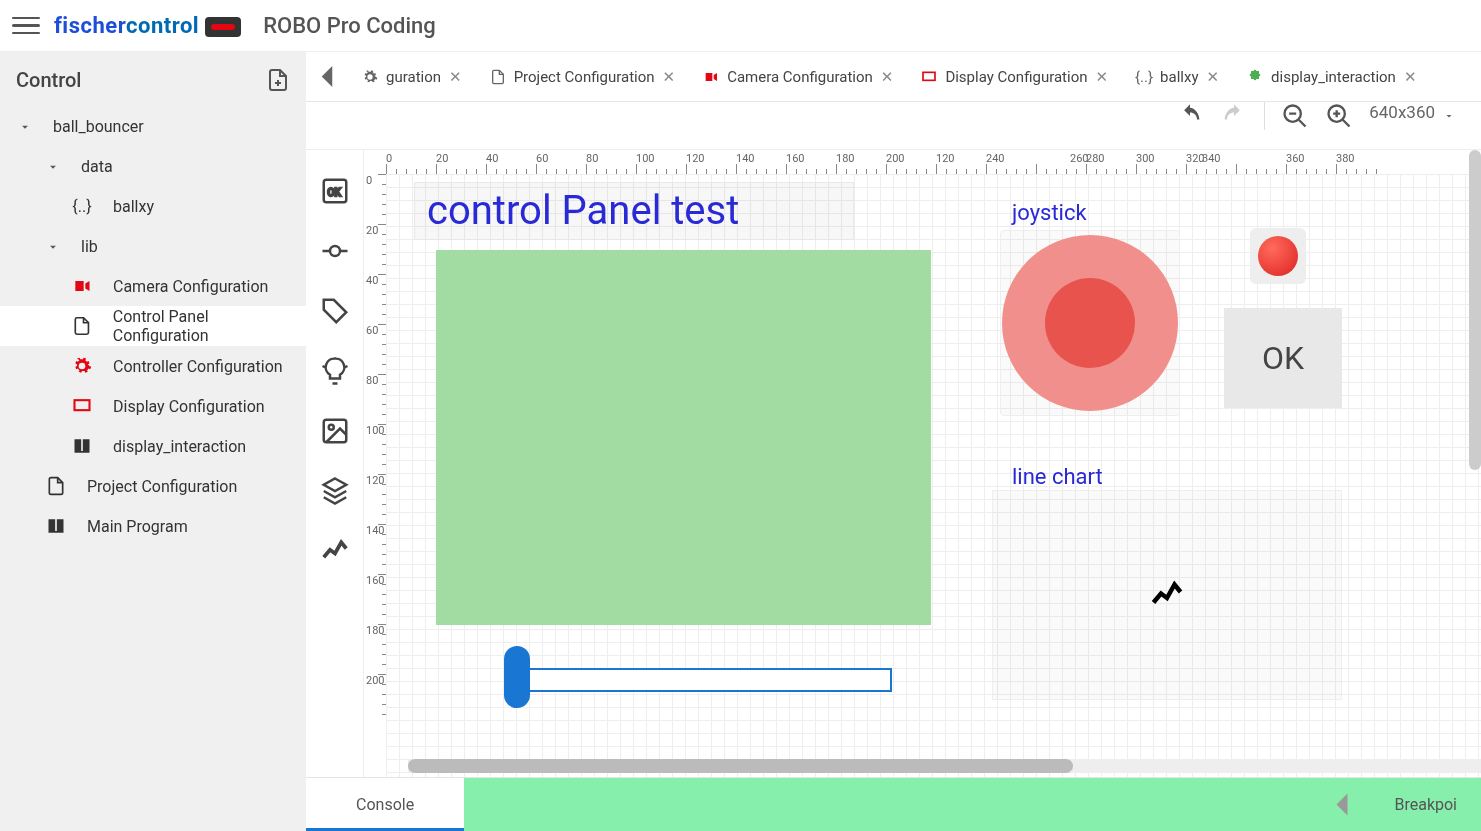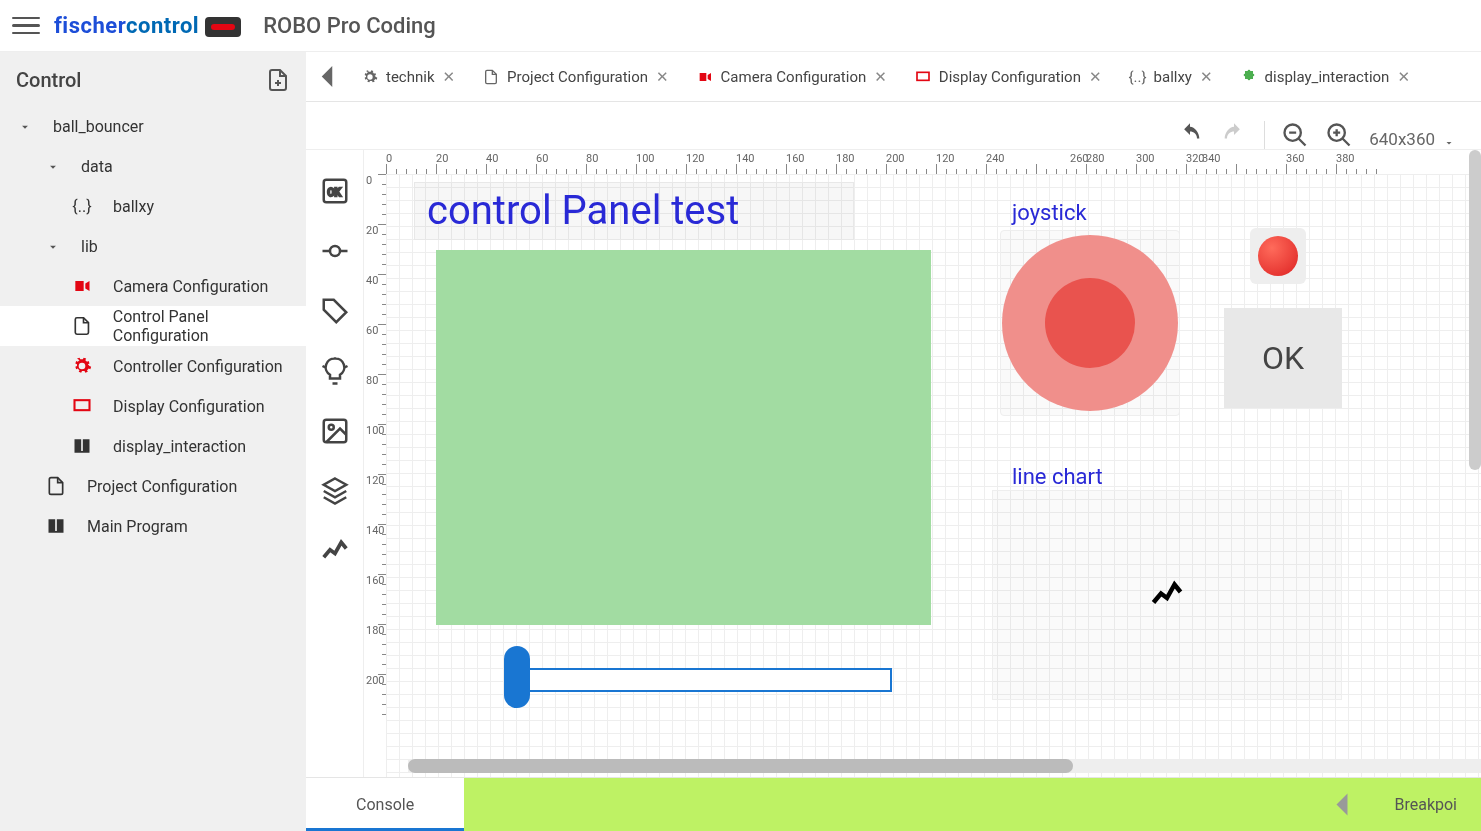--- a/index.html
+++ b/index.html
@@ -24,21 +24,21 @@
 .tree-row.active{background:#fff}
 .chev{width:14px;height:14px;color:#555}
 .ticon{width:20px;height:20px;display:flex;align-items:center;justify-content:center}
 .ic-red{color:#e30613}.ic-blk{color:#333}
 .main{flex:1;display:flex;flex-direction:column;position:relative}
 .tabbar{height:50px;display:flex;align-items:center;background:#fff;border-bottom:1px solid #e5e5e5;position:relative}
 .tab-nav{width:42px;height:100%;display:flex;align-items:center;justify-content:center;color:#666;cursor:pointer}
 .tabs{flex:1;display:flex;overflow:hidden}
 .tab{display:flex;align-items:center;gap:8px;padding:0 14px;height:100%;color:#444;font-size:15px;white-space:nowrap;cursor:pointer}
 .tab .x{color:#888;font-size:15px}
-.toolbar-row{height:48px;display:flex;align-items:flex-end;justify-content:flex-end;gap:16px;padding-right:26px;border-bottom:1px solid #eee}
+.toolbar-row{height:48px;display:flex;align-items:flex-start;justify-content:flex-end;gap:16px;padding-right:26px;border-bottom:1px solid #eee}
 .tool-btn{width:28px;height:28px;color:#555;display:flex;align-items:center;justify-content:center;cursor:pointer}
 .tool-btn.disabled{color:#ccc}
 .divider-v{width:1px;height:28px;background:#ddd}
 .res-select{display:flex;align-items:center;gap:8px;font-size:17px;color:#666;cursor:pointer}
 .editor{flex:1;display:flex;background:#fff;position:relative;overflow:hidden}
 .palette{width:58px;border-right:1px solid #eee;display:flex;flex-direction:column;align-items:center;padding-top:26px;gap:30px}
 .pal-item{width:30px;height:30px;color:#444;display:flex;align-items:center;justify-content:center;cursor:pointer}
 .canvas-wrap{flex:1;position:relative;overflow:hidden}
 .ruler-h{position:absolute;top:0;left:22px;right:0;height:24px;background:#fff;font-size:11px;color:#666}
 .ruler-h span{position:absolute;top:2px}
@@ -57,21 +57,21 @@
 .led-dot{width:40px;height:40px;border-radius:50%;background:radial-gradient(circle at 35% 30%,#ff6b5b,#d22)}
 .el-ok{position:absolute;left:838px;top:134px;width:118px;height:100px;background:#e8e8e8;display:flex;align-items:center;justify-content:center;font-size:32px;color:#444}
 .el-lc-lbl{position:absolute;left:626px;top:290px;color:#2929d6;font-size:22px}
 .el-lc{position:absolute;left:606px;top:316px;width:350px;height:210px;background:rgba(0,0,0,.02);border:1px solid #eee;display:flex;align-items:center;justify-content:center}
 .el-slider-wrap{position:absolute;left:70px;top:466px;width:510px;height:60px}
 .slider-track{position:absolute;top:28px;left:56px;width:380px;height:24px;border:2px solid #1976d2;background:#fff}
 .slider-thumb{position:absolute;top:6px;left:48px;width:26px;height:62px;background:#1976d2;border-radius:13px}
 .hscroll{position:absolute;left:22px;right:0;bottom:4px;height:14px;background:#eee}
 .hscroll .thumb{position:absolute;left:0;width:62%;height:100%;background:#bbb;border-radius:7px}
 .vscroll{position:absolute;top:0;right:0;width:12px;height:320px;background:#ccc;border-radius:6px}
-.bottom{height:54px;border-top:1px solid #e5e5e5;display:flex;align-items:flex-start;background:#bef264}
+.bottom{height:54px;border-top:1px solid #e5e5e5;display:flex;align-items:flex-start;background:#86efac}
 .btab{padding:0 50px;height:100%;display:flex;align-items:center;font-size:16px;color:#555;cursor:pointer;position:relative}
 .btab.active{background:#fff}
 .btab.active::after{content:"";position:absolute;bottom:0;left:0;right:0;height:3px;background:#1976d2}
 .btab-nav{width:44px;height:100%;display:flex;align-items:center;justify-content:center;color:#999;margin-left:auto;cursor:pointer}
 svg{width:100%;height:100%}
 </style>
 </head>
 <body>
 
 <div class="header">
@@ -193,21 +193,21 @@
             <path d="M15 6l-6 6 6 6z"></path>
           </svg>
         </div>
       <div class="tabs" id="tabs">
           <div class="tab">
             <span class="ticon" style="width:16px;height:16px;color:#666">
               <svg viewBox="0 0 24 24" fill="currentColor">
                 <path d="M12 8a4 4 0 1 0 0 8 4 4 0 0 0 0-8zm9 4l2 1-1 3-2-1a8 8 0 0 1-2 2l1 2-3 1-1-2h-3l-1 2-3-1 1-2a8 8 0 0 1-2-2l-2 1-1-3 2-1v-2l-2-1 1-3 2 1a8 8 0 0 1 2-2L6 3l3-1 1 2h3l1-2 3 1-1 2a8 8 0 0 1 2 2l2-1 1 3-2 1z"></path>
               </svg>
             </span>
-            <span>technik</span>
+            <span>guration</span>
             <span class="x">✕</span>
           </div>
           <div class="tab">
             <span class="ticon" style="width:16px;height:16px;color:#666">
               <svg viewBox="0 0 24 24" fill="none" stroke="currentColor" stroke-width="2">
                 <path d="M14 2H6a2 2 0 0 0-2 2v16a2 2 0 0 0 2 2h12a2 2 0 0 0 2-2V8z"></path>
                 <path d="M14 2v6h6"></path>
               </svg>
             </span>
             <span>Project Configuration</span>

